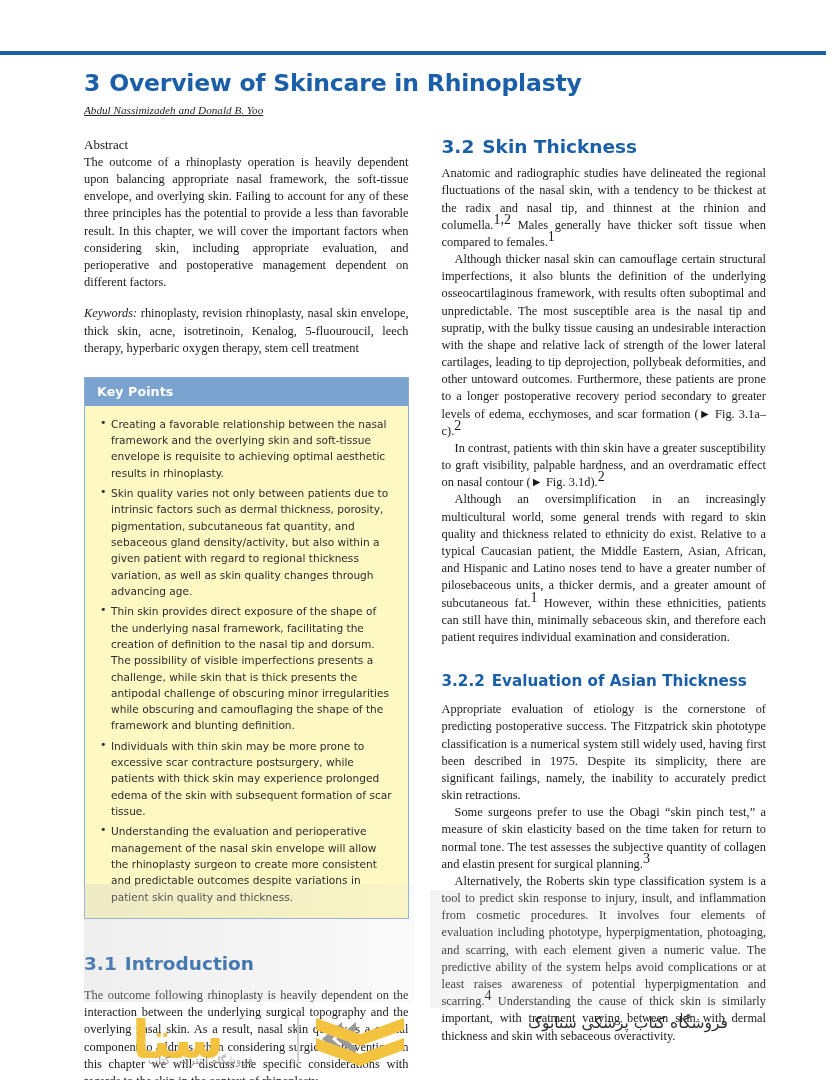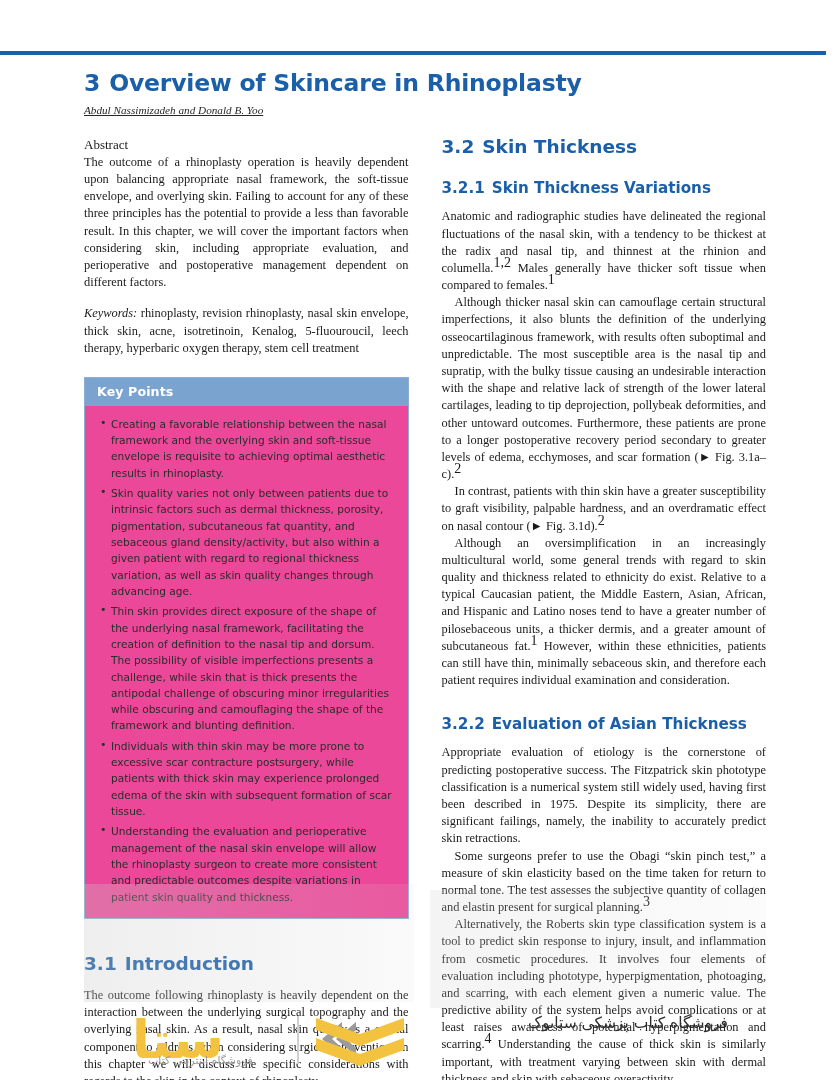--- a/index.html
+++ b/index.html
@@ -75,21 +75,21 @@
     margin: 0;
     hyphens: manual;
   }
   p.abstract-body { margin: 0 0 14px 0; }
   p.keywords { margin: 0 0 20px 0; }
   .keywords .kw-label { font-style: italic; }
 
   
   .keypoints {
     border: 1px solid #8faed4;
-    background: #ec4899;
+    background: #fef9c3;
     margin-bottom: 34px;
   }
   .keypoints-header {
     background: #7ba3d0;
     color: #ffffff;
     font-family: "DejaVu Sans", sans-serif;
     font-weight: bold;
     font-size: 12.6px;
     padding: 6px 12px 7px 12px;
     letter-spacing: 0.1px;
@@ -133,21 +133,21 @@
   h2.sec .num { margin-right: 8px; }
   h3.subsec {
     font-family: "DejaVu Sans", sans-serif;
     font-weight: bold;
     font-size: 15.2px;
     color: #1b5fa8;
     margin: 0 0 11px 0;
     line-height: 1.2;
   }
   h3.subsec .num { margin-right: 7px; }
-  h2.sec.tight { margin-bottom: 21px; }
+  h2.sec.tight { margin-bottom: 7px; }
   h3.subsec.spaced { margin-top: 26px; }
 
   .indent { text-indent: 13px; }
   sup { font-size: 14px; vertical-align: super; line-height: 0; }
 
   
   .footer {
     position: absolute;
     left: 0;
     top: 1008px;
@@ -281,23 +281,20 @@
         <p class="just">The outcome following rhinoplasty is heavily dependent on the interaction between the underlying surgical topography and the overlying nasal skin. As a result, nasal skin quality is a crucial component to address when considering surgical intervention. In this chapter we will discuss the specific considerations with regards to the skin in the context of rhinoplasty.</p>
 
       </div>
 
       <div class="col">
 
         <h2 class="sec tight">
           <span class="num">3.2</span><span>Skin Thickness</span>
         </h2>
 
-        <h3 class="subsec">
-          <span class="num">3.2.1</span><span>Skin Thickness Variations</span>
-        </h3>
 
         <p class="just"><span>Anatomic and radiographic studies have delineated the regional fluctuations of the nasal skin, with a tendency to be thickest at the radix and nasal tip, and thinnest at the rhinion and columella.</span><sup>1,2</sup><span> Males generally have thicker soft tissue when compared to females.</span><sup>1</sup></p>
 
         <p class="just indent"><span>Although thicker nasal skin can camouflage certain structural imperfections, it also blunts the definition of the underlying osseocartilaginous framework, with results often suboptimal and unpredictable. The most susceptible area is the nasal tip and supratip, with the bulky tissue causing an undesirable interaction with the shape and relative lack of strength of the lower lateral cartilages, leading to tip deprojection, pollybeak deformities, and other untoward outcomes. Furthermore, these patients are prone to a longer postoperative recovery period secondary to greater levels of edema, ecchymoses, and scar formation (► Fig. 3.1a–c).</span><sup>2</sup><span></span></p>
 
         <p class="just indent"><span>In contrast, patients with thin skin have a greater susceptibility to graft visibility, palpable hardness, and an overdramatic effect on nasal contour (► Fig. 3.1d).</span><sup>2</sup><span></span></p>
 
         <p class="just indent"><span>Although an oversimplification in an increasingly multicultural world, some general trends with regard to skin quality and thickness related to ethnicity do exist. Relative to a typical Caucasian patient, the Middle Eastern, Asian, African, and Hispanic and Latino noses tend to have a greater number of pilosebaceous units, a thicker dermis, and a greater amount of subcutaneous fat.</span><sup>1</sup><span> However, within these ethnicities, patients can still have thin, minimally sebaceous skin, and therefore each patient requires individual examination and consideration.</span></p>
 
         <h3 class="subsec spaced">

